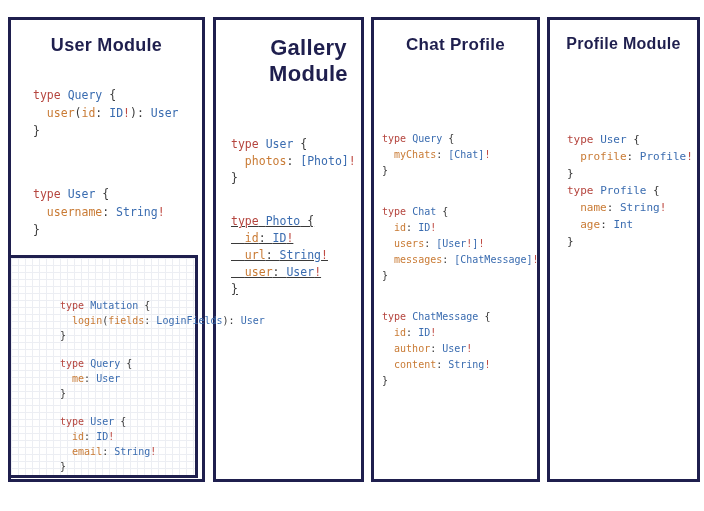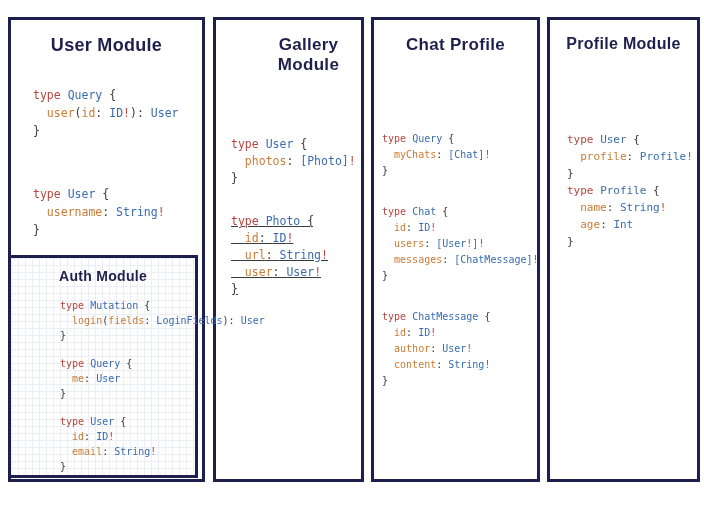--- a/index.html
+++ b/index.html
@@ -29,21 +29,21 @@
     background-image:
       linear-gradient(to right, var(--grid) 1px, transparent 1px),
       linear-gradient(to bottom, var(--grid) 1px, transparent 1px);
     background-size:7px 7px;
   }
   .panel-title{
     margin:0;text-align:center;color:var(--navy);
     font-weight:bold;letter-spacing:.3px;
   }
   .panel-user    .panel-title{padding-top:15px;font-size:18px;}
-  .panel-gallery .panel-title{padding-top:15px;font-size:17px;margin-left:40px;}
+  .panel-gallery .panel-title{padding-top:15px;font-size:22px;margin-left:40px;}
   .panel-chat    .panel-title{padding-top:15px;font-size:17px;}
   .panel-profile .panel-title{padding-top:15px;font-size:16px;}
   .panel-auth    .panel-title{padding-top:10px;font-size:14px;}
   .code{
     position:absolute;font-family:"DejaVu Sans Mono",monospace;
     white-space:pre;color:var(--pl);
   }
   .panel-user    .code{top:66px; left:22px;font-size:11.5px;line-height:18px;}
   .panel-gallery .code{top:116px;left:15px;font-size:11.5px;line-height:17px;}
   .panel-chat    .code{top:111px;left:8px; font-size:10px;  line-height:16px;}
@@ -79,17 +79,16 @@
     <h2 class="panel-title">Chat Profile</h2>
     <div class="code"><div class="code-block"><div class="code-line"><span class="tk-kw">type</span><span class="tk-pl"> </span><span class="tk-ty">Query</span><span class="tk-pl"> {</span></div><div class="code-line"><span class="tk-pl">  </span><span class="tk-fd">myChats</span><span class="tk-pl">: </span><span class="tk-ty">[Chat]</span><span class="tk-bg">!</span></div><div class="code-line"><span class="tk-pl">}</span></div></div><div class="code-block"><div class="code-line"><span class="tk-kw">type</span><span class="tk-pl"> </span><span class="tk-ty">Chat</span><span class="tk-pl"> {</span></div><div class="code-line"><span class="tk-pl">  </span><span class="tk-fd">id</span><span class="tk-pl">: </span><span class="tk-ty">ID</span><span class="tk-bg">!</span></div><div class="code-line"><span class="tk-pl">  </span><span class="tk-fd">users</span><span class="tk-pl">: </span><span class="tk-ty">[User</span><span class="tk-bg">!</span><span class="tk-ty">]</span><span class="tk-bg">!</span></div><div class="code-line"><span class="tk-pl">  </span><span class="tk-fd">messages</span><span class="tk-pl">: </span><span class="tk-ty">[ChatMessage]</span><span class="tk-bg">!</span></div><div class="code-line"><span class="tk-pl">}</span></div></div><div class="code-block"><div class="code-line"><span class="tk-kw">type</span><span class="tk-pl"> </span><span class="tk-ty">ChatMessage</span><span class="tk-pl"> {</span></div><div class="code-line"><span class="tk-pl">  </span><span class="tk-fd">id</span><span class="tk-pl">: </span><span class="tk-ty">ID</span><span class="tk-bg">!</span></div><div class="code-line"><span class="tk-pl">  </span><span class="tk-fd">author</span><span class="tk-pl">: </span><span class="tk-ty">User</span><span class="tk-bg">!</span></div><div class="code-line"><span class="tk-pl">  </span><span class="tk-fd">content</span><span class="tk-pl">: </span><span class="tk-ty">String</span><span class="tk-bg">!</span></div><div class="code-line"><span class="tk-pl">}</span></div></div></div>
   </section>
 
   <section class="panel panel-profile">
     <h2 class="panel-title">Profile Module</h2>
     <div class="code"><div class="code-block"><div class="code-line"><span class="tk-kw">type</span><span class="tk-pl"> </span><span class="tk-ty">User</span><span class="tk-pl"> {</span></div><div class="code-line"><span class="tk-pl">  </span><span class="tk-fd">profile</span><span class="tk-pl">: </span><span class="tk-ty">Profile</span><span class="tk-bg">!</span></div><div class="code-line"><span class="tk-pl">}</span></div></div><div class="code-block"><div class="code-line"><span class="tk-kw">type</span><span class="tk-pl"> </span><span class="tk-ty">Profile</span><span class="tk-pl"> {</span></div><div class="code-line"><span class="tk-pl">  </span><span class="tk-fd">name</span><span class="tk-pl">: </span><span class="tk-ty">String</span><span class="tk-bg">!</span></div><div class="code-line"><span class="tk-pl">  </span><span class="tk-fd">age</span><span class="tk-pl">: </span><span class="tk-ty">Int</span></div><div class="code-line"><span class="tk-pl">}</span></div></div></div>
   </section>
 
   <section class="panel panel-auth">
-    <h2 class="panel-title">Auth Module</h2>
     <div class="code"><div class="code-block"><div class="code-line"><span class="tk-kw">type</span><span class="tk-pl"> </span><span class="tk-ty">Mutation</span><span class="tk-pl"> {</span></div><div class="code-line"><span class="tk-pl">  </span><span class="tk-fd">login</span><span class="tk-pl">(</span><span class="tk-fd">fields</span><span class="tk-pl">: </span><span class="tk-ty">LoginFields</span><span class="tk-pl">): </span><span class="tk-ty">User</span></div><div class="code-line"><span class="tk-pl">}</span></div></div><div class="code-block"><div class="code-line"><span class="tk-kw">type</span><span class="tk-pl"> </span><span class="tk-ty">Query</span><span class="tk-pl"> {</span></div><div class="code-line"><span class="tk-pl">  </span><span class="tk-fd">me</span><span class="tk-pl">: </span><span class="tk-ty">User</span></div><div class="code-line"><span class="tk-pl">}</span></div></div><div class="code-block"><div class="code-line"><span class="tk-kw">type</span><span class="tk-pl"> </span><span class="tk-ty">User</span><span class="tk-pl"> {</span></div><div class="code-line"><span class="tk-pl">  </span><span class="tk-fd">id</span><span class="tk-pl">: </span><span class="tk-ty">ID</span><span class="tk-bg">!</span></div><div class="code-line"><span class="tk-pl">  </span><span class="tk-fd">email</span><span class="tk-pl">: </span><span class="tk-ty">String</span><span class="tk-bg">!</span></div><div class="code-line"><span class="tk-pl">}</span></div></div></div>
   </section>
 
 </div>
 
 </body></html>

